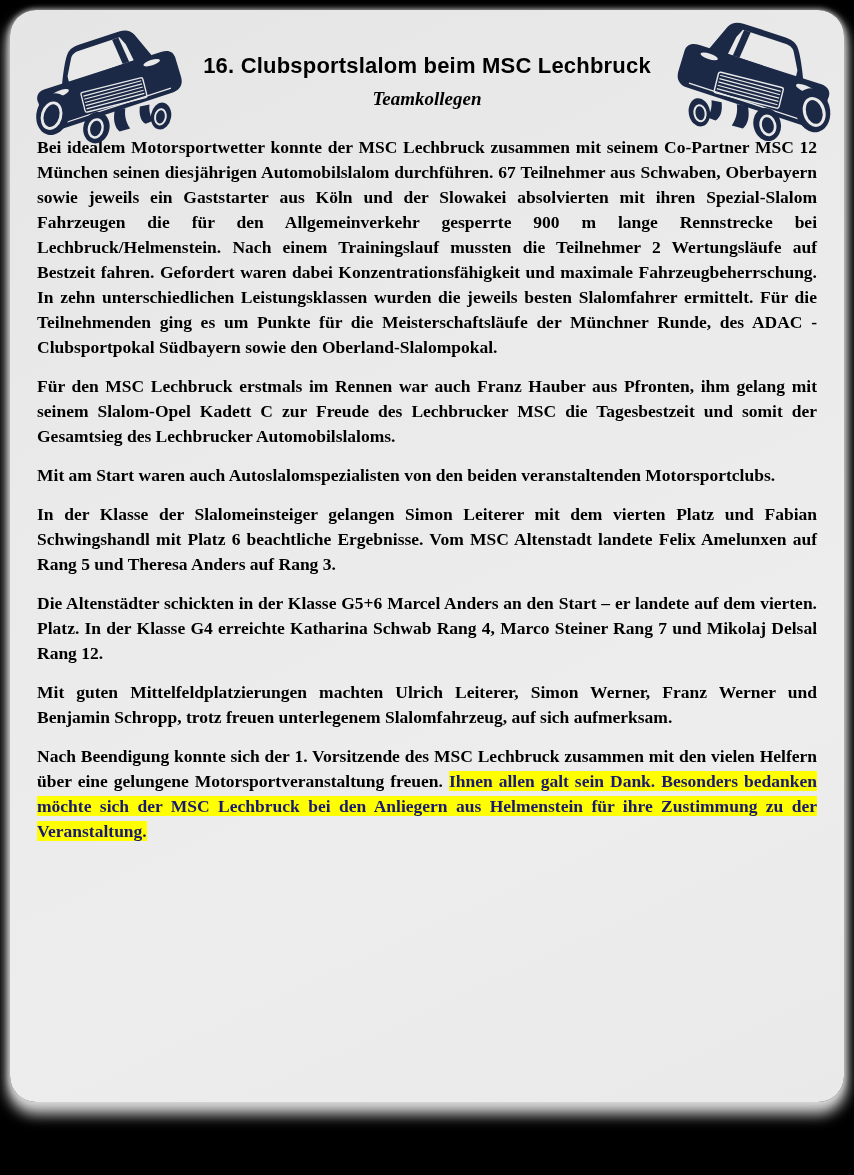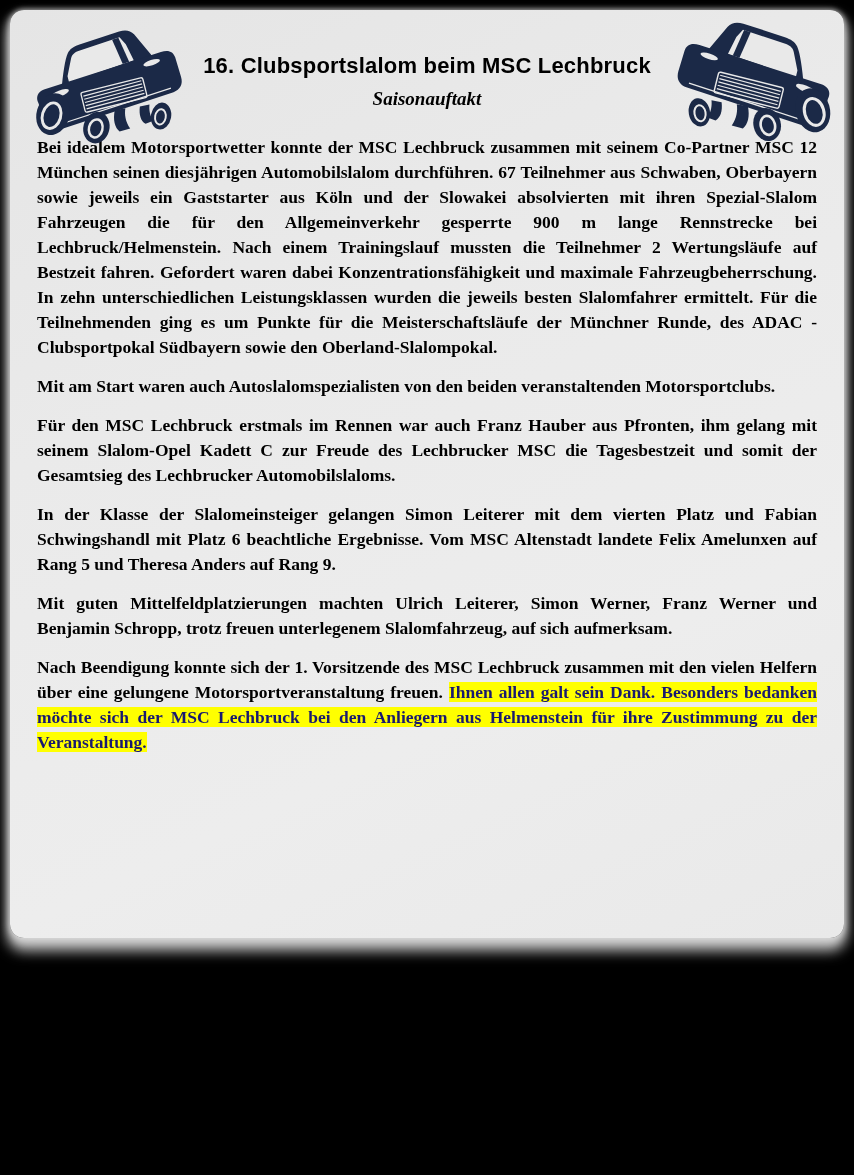--- a/index.html
+++ b/index.html
@@ -12,22 +12,22 @@
     height: 1175px;
     position: relative;
     overflow: hidden;
     font-family: "Liberation Serif", serif;
   }
   .page {
     position: absolute;
     left: 10px;
     top: 10px;
     width: 834px;
-    height: 928px;
-    border-radius: 14px;
+    height: 1092px;
+    border-radius: 26px;
     background: linear-gradient(155deg, #e5e5e5 0%, #eaeaea 35%, #ededed 70%, #e9e9e9 100%);
     box-shadow: 0 10px 13px 3px rgba(225,225,225,0.85),
                 0 2px 7px 2px rgba(190,190,190,0.65),
                 0 0 4px 1px rgba(160,160,160,0.6);
   }
   .car {
     position: absolute;
   }
   .car-left  { left: 16px;  top: 20px; width: 164px; height: 120px; }
   .car-right { right: 3px;  top: 12px; width: 172px; height: 126px; }
@@ -147,24 +147,25 @@
         <ellipse cx="72.5" cy="101" rx="7" ry="9.5" fill="none" stroke="#e9e9e9" stroke-width="2.6"></ellipse>
       </g>
       <g transform="rotate(10 140 88)">
         <ellipse fill="#1b2947" cx="140" cy="88" rx="10.5" ry="14"></ellipse>
         <ellipse cx="139.5" cy="89" rx="5.5" ry="8" fill="none" stroke="#e9e9e9" stroke-width="2"></ellipse>
       </g>
     </g>
   </svg>
 
   <h1 class="title">16. Clubsportslalom beim MSC Lechbruck</h1>
-  <h2 class="subtitle">Saisonauftakt</h2>
+  <h2 class="subtitle">Teamkollegen</h2>
 
   <div class="content">
     <p>Bei idealem Motorsportwetter konnte der MSC Lechbruck zusammen mit seinem Co-Partner MSC 12 München seinen diesjährigen Automobilslalom durchführen. 67 Teilnehmer aus Schwaben, Oberbayern sowie jeweils ein Gaststarter aus Köln und der Slowakei absolvierten mit ihren Spezial-Slalom Fahrzeugen die für den Allgemeinverkehr gesperrte 900 m lange Rennstrecke bei Lechbruck/Helmenstein. Nach einem Trainingslauf mussten die Teilnehmer 2 Wertungsläufe auf Bestzeit fahren. Gefordert waren dabei Konzentrationsfähigkeit und maximale Fahrzeugbeherrschung. In zehn unterschiedlichen Leistungsklassen wurden die jeweils besten Slalomfahrer ermittelt. Für die Teilnehmenden ging es um Punkte für die Meisterschaftsläufe der Münchner Runde, des ADAC -Clubsportpokal Südbayern sowie den Oberland-Slalompokal.</p>
+    <p>Für den MSC Lechbruck erstmals im Rennen war auch Franz Hauber aus Pfronten, ihm gelang mit seinem Slalom-Opel Kadett C zur Freude des Lechbrucker MSC die Tagesbestzeit und somit der Gesamtsieg des Lechbrucker Automobilslaloms.</p>
     <p>Mit am Start waren auch Autoslalomspezialisten von den beiden veranstaltenden Motorsportclubs.</p>
-    <p>Für den MSC Lechbruck erstmals im Rennen war auch Franz Hauber aus Pfronten, ihm gelang mit seinem Slalom-Opel Kadett C zur Freude des Lechbrucker MSC die Tagesbestzeit und somit der Gesamtsieg des Lechbrucker Automobilslaloms.</p>
-    <p>In der Klasse der Slalomeinsteiger gelangen Simon Leiterer mit dem vierten Platz und Fabian Schwingshandl mit Platz 6 beachtliche Ergebnisse. Vom MSC Altenstadt landete Felix Amelunxen auf Rang 5 und Theresa Anders auf Rang 9.</p>
+    <p>In der Klasse der Slalomeinsteiger gelangen Simon Leiterer mit dem vierten Platz und Fabian Schwingshandl mit Platz 6 beachtliche Ergebnisse. Vom MSC Altenstadt landete Felix Amelunxen auf Rang 5 und Theresa Anders auf Rang 3.</p>
+    <p>Die Altenstädter schickten in der Klasse G5+6 Marcel Anders an den Start – er landete auf dem vierten. Platz. In der Klasse G4 erreichte Katharina Schwab Rang 4, Marco Steiner Rang 7 und Mikolaj Delsal Rang 12.</p>
     <p>Mit guten Mittelfeldplatzierungen machten Ulrich Leiterer, Simon Werner, Franz Werner und Benjamin Schropp, trotz freuen unterlegenem Slalomfahrzeug, auf sich aufmerksam.</p>
     <p><span>Nach Beendigung konnte sich der 1. Vorsitzende des MSC Lechbruck zusammen mit den vielen Helfern über eine gelungene Motorsportveranstaltung freuen. </span><mark class="hl">Ihnen allen galt sein Dank. Besonders bedanken möchte sich der MSC Lechbruck bei den Anliegern aus Helmenstein für ihre Zustimmung zu der Veranstaltung.</mark></p>
   </div>
 
 </div>
 
 </body></html>

